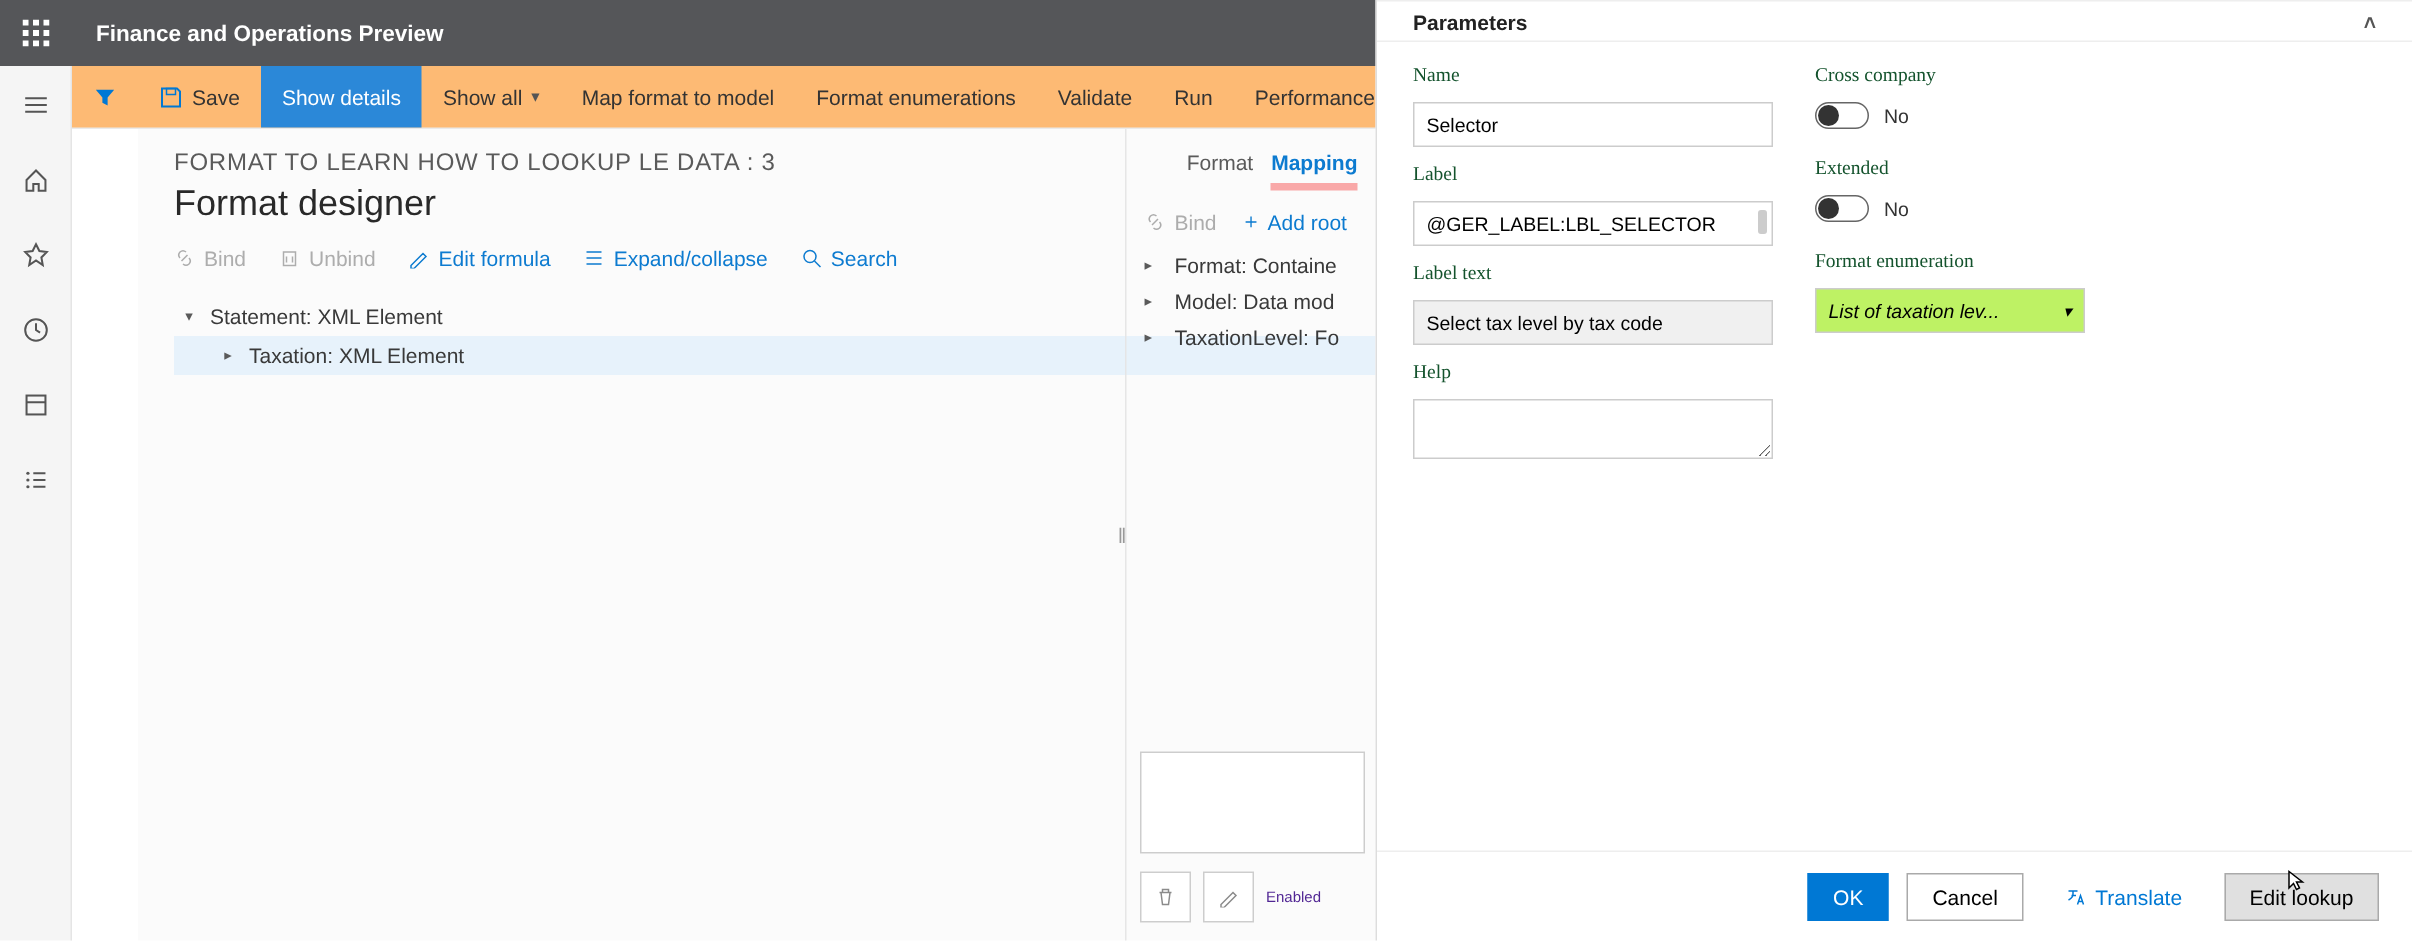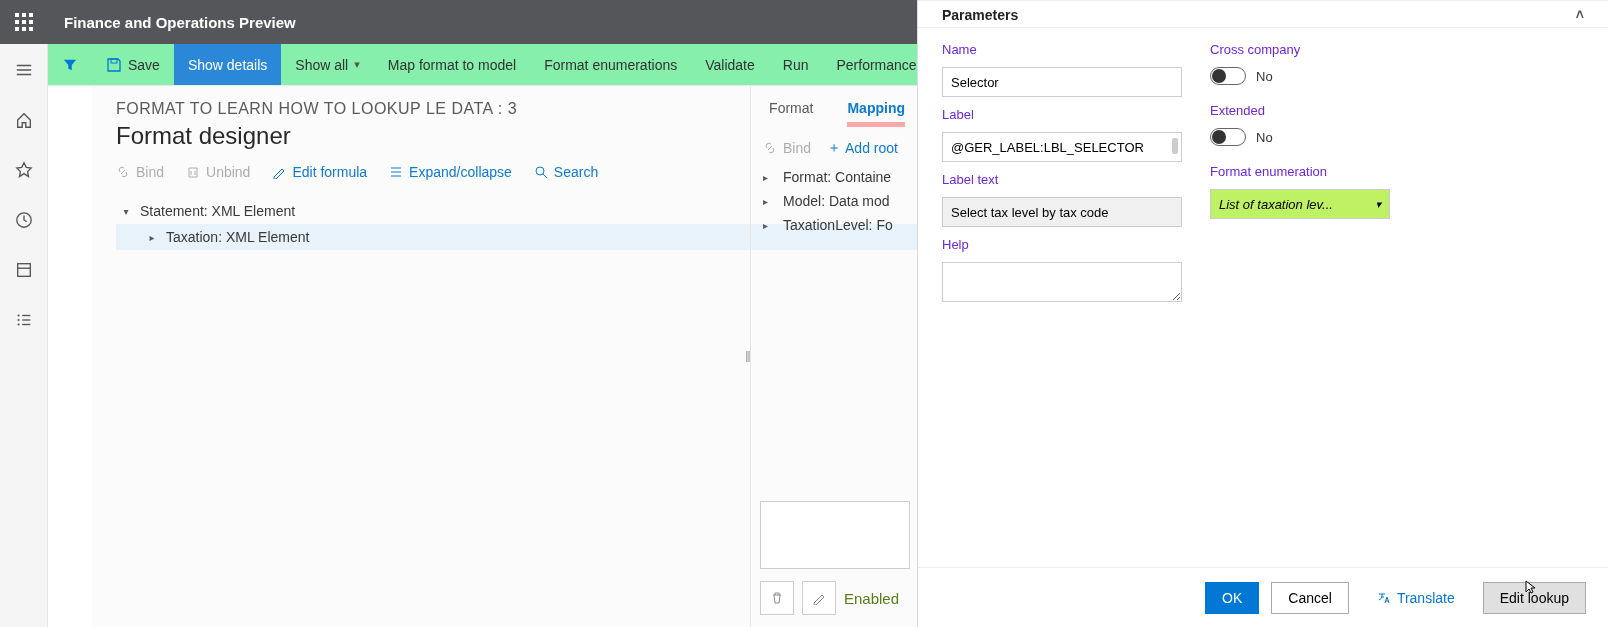--- a/index.html
+++ b/index.html
@@ -10,21 +10,21 @@
   .waffle { width: 48px; height: 44px; display: flex; align-items: center; justify-content: center; cursor: pointer; }
   .waffle svg { width: 18px; height: 18px; fill: #fff; }
   .app-title { font-size: 15px; font-weight: 600; padding-left: 16px; }
 
   
   .leftrail { position: absolute; top: 44px; left: 0; width: 48px; height: calc(100% - 44px); background: #f5f5f5; border-right: 1px solid #e5e5e5; display: flex; flex-direction: column; align-items: center; padding-top: 8px; gap: 14px; }
   .leftrail .rail-btn { width: 48px; height: 36px; display: flex; align-items: center; justify-content: center; cursor: pointer; }
   .rail-icon { width: 18px; height: 18px; stroke: #555; fill: none; stroke-width: 1.5; }
 
   
-  .toolbar { position: absolute; top: 44px; left: 48px; right: 0; height: 42px; display: flex; align-items: center; background: #86efac; border-bottom: 1px solid #eaeaea; }
+  .toolbar { position: absolute; top: 44px; left: 48px; right: 0; height: 42px; display: flex; align-items: center; background: #fdba74; border-bottom: 1px solid #eaeaea; }
   .toolbar .spacer-left { width: 44px; }
   .tb-item { display: flex; align-items: center; gap: 6px; padding: 0 14px; height: 100%; font-size: 14px; color: #333; cursor: pointer; }
   .tb-item.save svg { width: 16px; height: 16px; fill: #0078d4; }
   .tb-item.showdetails { background: #2b88d8; color: #fff; }
   .tb-item .chev { font-size: 11px; color: #555; }
 
   
   .content { position: absolute; top: 86px; left: 92px; right: 691px; bottom: 0; padding: 14px 0 0 24px; background:#fbfbfb; }
   .overline { font-size: 16px; letter-spacing: 0.5px; color: #555; }
   .page-title { font-size: 24px; font-weight: 300; color: #222; margin-top: 4px; }
@@ -35,21 +35,21 @@
   .link-icon { width: 14px; height: 14px; }
 
   .tree { margin-top: 18px; }
   .tree-row { display: flex; align-items: center; gap: 8px; font-size: 14px; color: #333; padding: 5px 4px; }
   .tree-row.selected { background: #e6f2fb; }
   .tree-twisty { width: 12px; text-align: center; font-size: 10px; color: #555; }
   .tree-indent { display:inline-block; }
 
   
   .rightpane { position: absolute; top: 86px; left: 750px; right: 691px; bottom: 0; padding: 14px 12px 0 12px; border-left: 1px solid #e5e5e5; display:flex; flex-direction:column; }
-  .tabs { display: flex; gap: 34px; font-size: 14px; margin-bottom: 12px; }
+  .tabs { display: flex; gap: 12px; font-size: 14px; margin-bottom: 12px; }
   .tab { color: #555; cursor: pointer; padding-bottom: 6px; }
   .tab.active { color: #0078d4; border-bottom: 5px solid #fca5a5; font-weight: 600; }
 
   .maprow { display: flex; gap: 16px; font-size: 14px; margin-bottom: 8px; }
   .map-bind { color: #aaa; display:flex; align-items:center; gap:6px; }
   .map-addroot { color: #0078d4; display:flex; align-items:center; gap:4px; cursor:pointer; }
 
   .map-tree-row { display:flex; align-items:center; gap:8px; font-size:14px; color:#333; padding:4px 0; }
   .map-tree-row .twisty { width:12px; font-size:10px; color:#555; }
 
@@ -67,21 +67,21 @@
   .help-q { font-size:20px; color:#666; cursor:pointer; }
 
   .panel-section-head { display:flex; justify-content:space-between; align-items:center; padding:6px 24px 4px 24px; border-top:1px solid #eee; border-bottom:1px solid #eee; font-size:14px; font-weight:600; color:#222; }
   .collapse-chev { color:#555; cursor:pointer; font-size:14px; }
 
   .panel-body { display:flex; padding:14px 24px; gap:28px; }
   .panel-col { display:flex; flex-direction:column; gap:10px; }
   .panel-col.left { width:240px; }
   .panel-col.right { width:180px; }
 
-  .field-label { font-size:13px; color:#6d28d9; }
+  .field-label { font-size:13px; color:#14532d;font-family:Liberation Serif, serif; }
   .text-input { height:30px; border:1px solid #ccc; padding:0 8px; font-size:13px; background:#fff; }
   .text-input.readonly { background:#f0f0f0; }
   .input-wrap { position:relative; }
   .scroll-ind { position:absolute; right:4px; top:6px; width:6px; height:16px; background:#ccc; border-radius:2px; }
 
   .toggle { display:flex; align-items:center; gap:10px; }
   .toggle-track { width:36px; height:18px; border:1px solid #666; border-radius:9px; position:relative; background:#fff; cursor:pointer; }
   .toggle-knob { width:14px; height:14px; border-radius:50%; background:#333; position:absolute; top:1px; left:1px; }
   .toggle-label { font-size:13px; color:#333; }
 
@@ -298,21 +298,21 @@
     <div class="icon-btn">
       <svg width="14" height="14" viewBox="0 0 14 14">
           <path d="M3 4h8M5 4V2h4v2M4 4l1 8h4l1-8" fill="none" stroke="#888"></path>
         </svg>
     </div>
     <div class="icon-btn">
       <svg width="14" height="14" viewBox="0 0 14 14">
           <path d="M2 12l8-8 2 2-8 8H2z" fill="none" stroke="#888"></path>
         </svg>
     </div>
-    <span style="font-size:15px;color:#4d7c0f;">Enabled</span>
+    <span style="font-size:10px;color:#4c1d95;">Enabled</span>
   </div>
 </div>
 
 <div class="sidepanel">
   <div class="panel-section-head">
     <span>Parameters</span>
     <span class="collapse-chev">˄</span>
   </div>
   <div class="panel-body">
     <div class="panel-col left">

